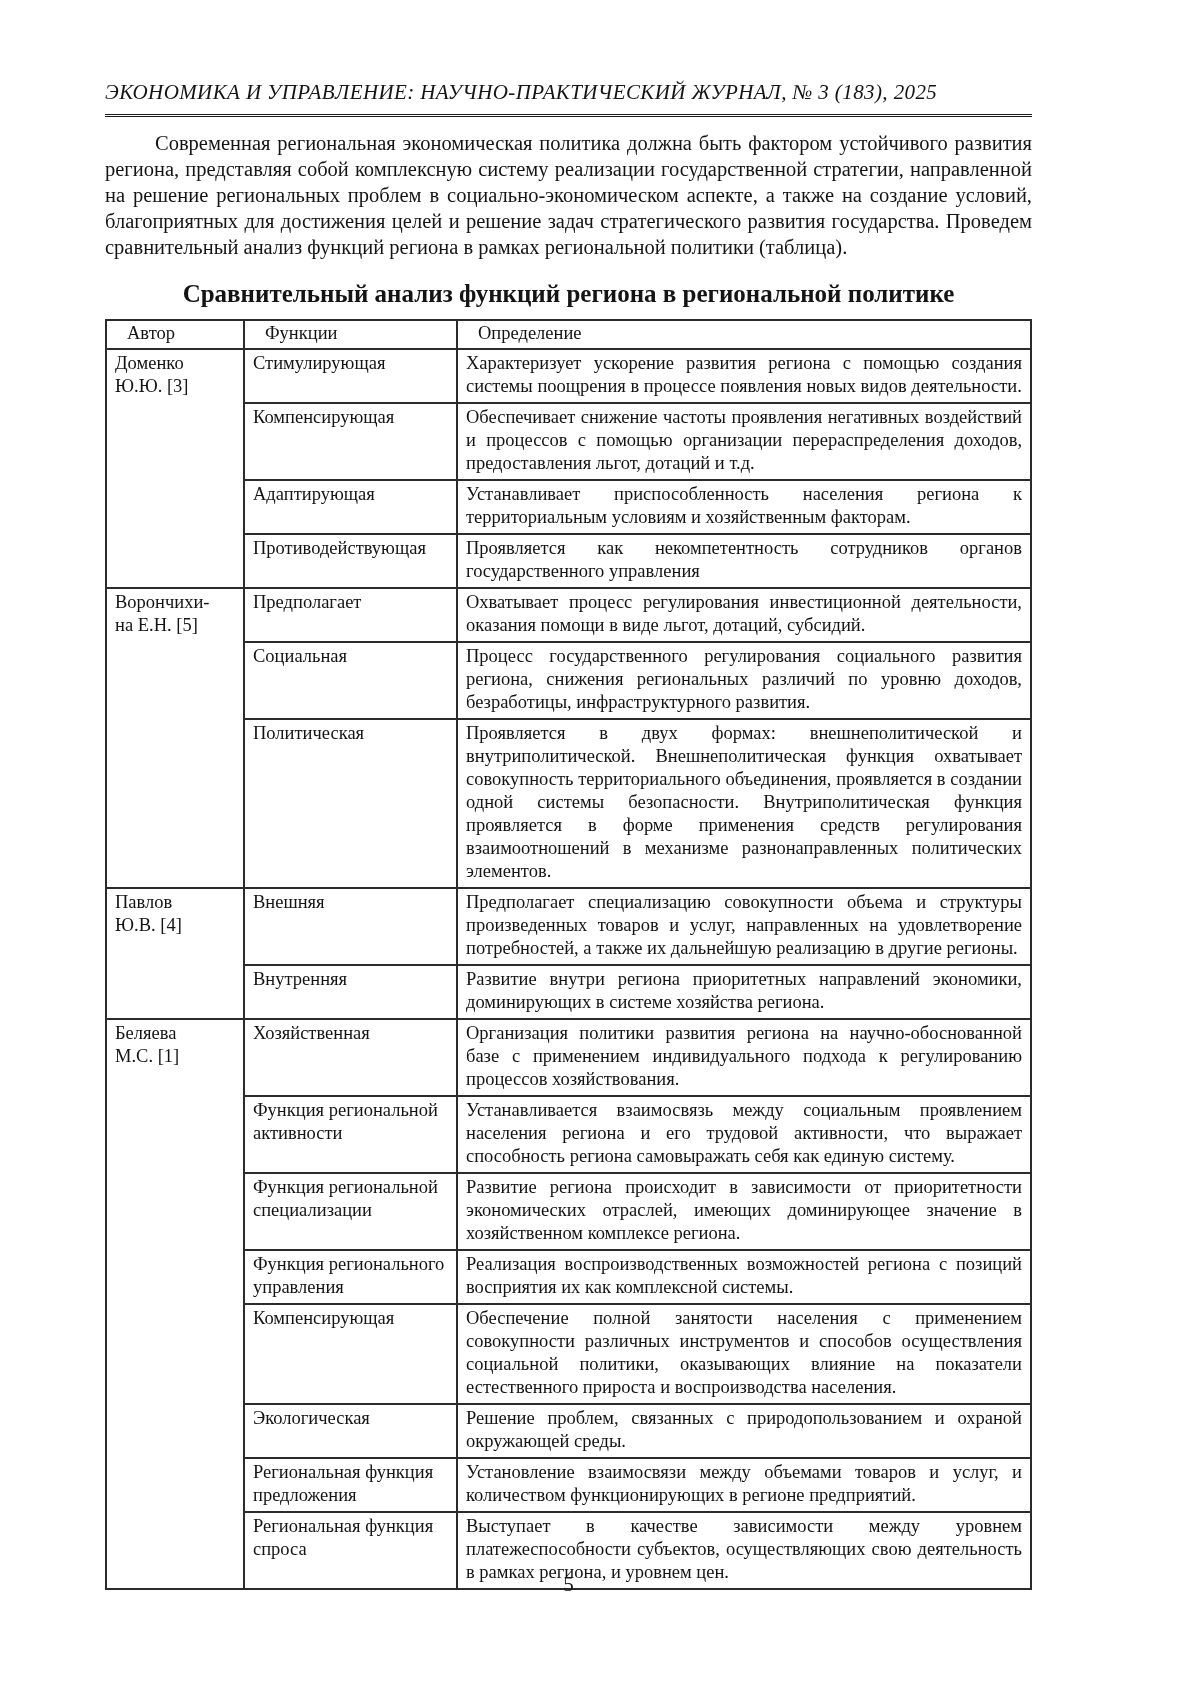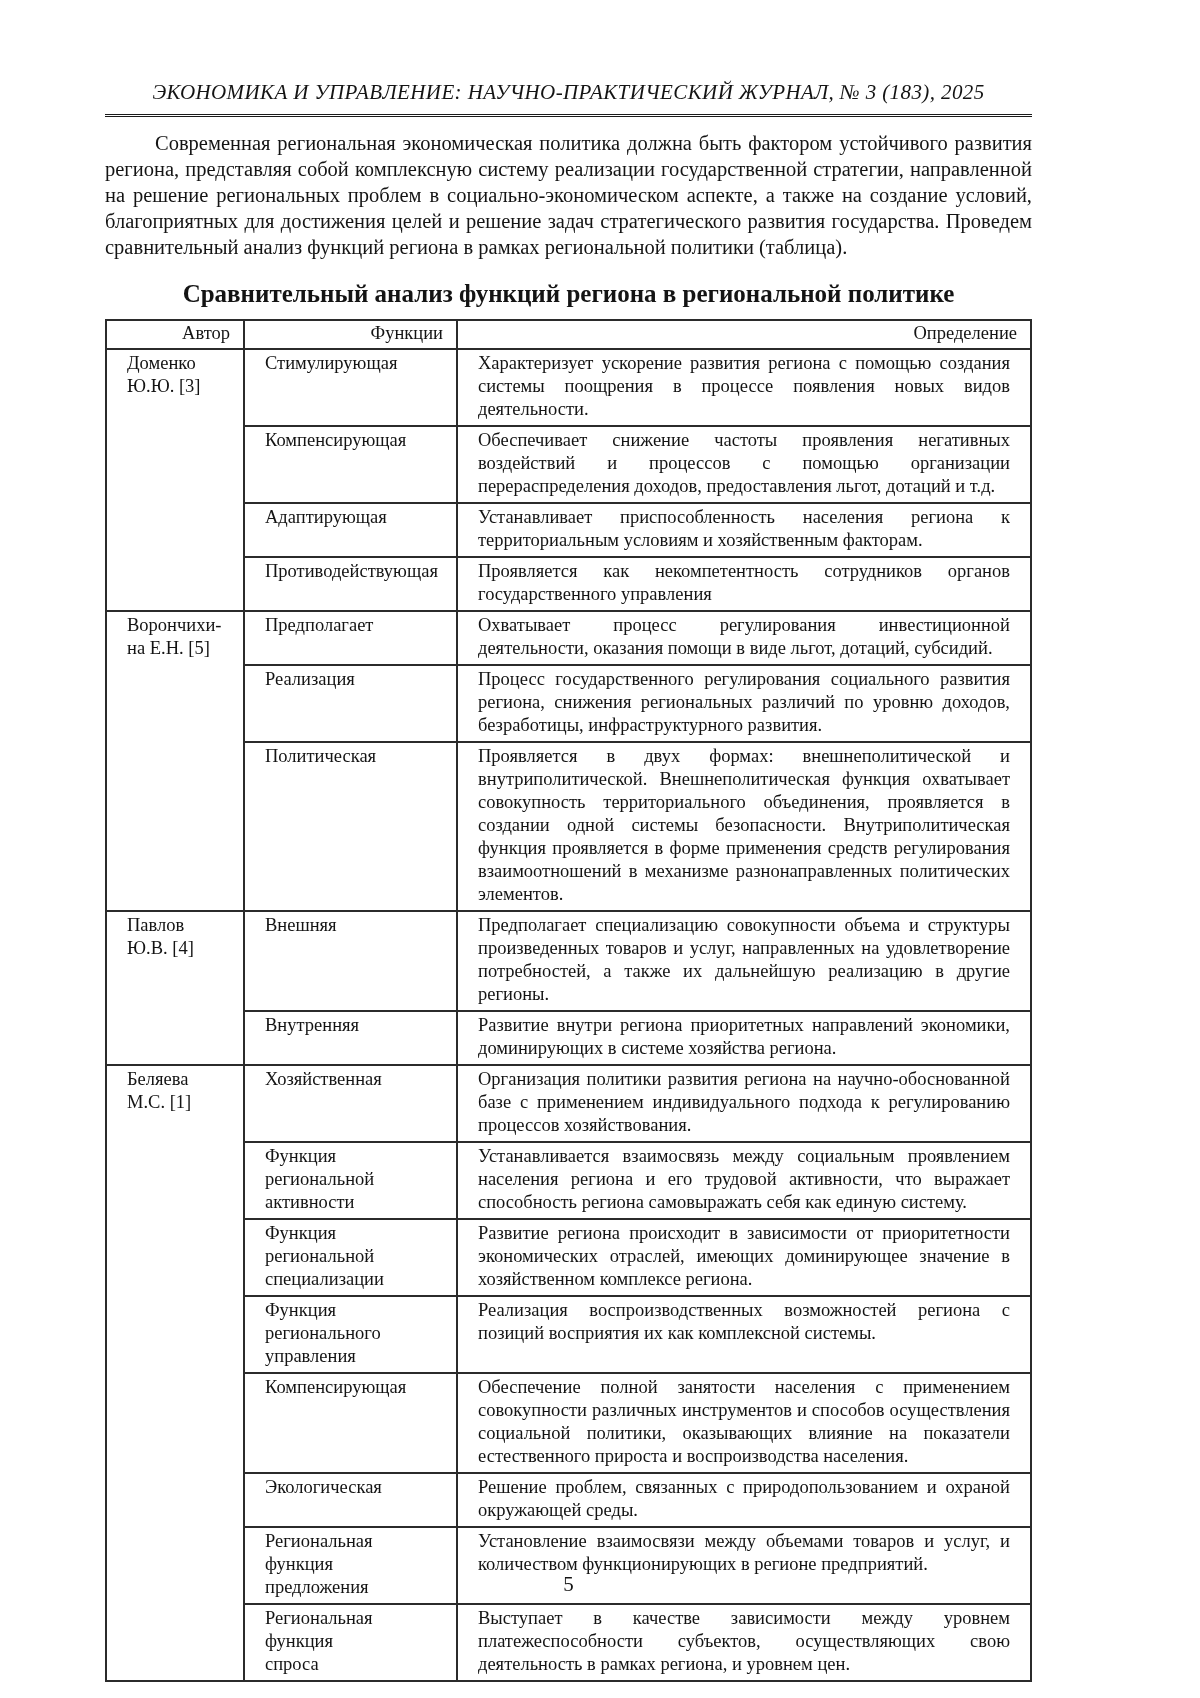--- a/index.html
+++ b/index.html
@@ -14,21 +14,20 @@
   }
   .page {
     position: absolute;
     left: 105px;
     top: 0;
     width: 927px;
     height: 1698px;
   }
   .running-head {
     margin-top: 80px;
-    text-align: center;
     font-style: italic;
     font-size: 21px;
     letter-spacing: 0.4px;
     padding-bottom: 9px;
     border-bottom: 3px double #1a1a1a;
     white-space: nowrap;
   }
   .section-heading {
     margin-top: 22px;
     text-align: center;
@@ -57,26 +56,26 @@
     line-height: 23px;
   }
   table.cmp col.c-author   { width: 138px; }
   table.cmp col.c-function { width: 213px; }
   table.cmp th, table.cmp td {
     border: 2px solid #2b2b2b;
     vertical-align: top;
   }
   table.cmp th {
     font-weight: normal;
-    text-align: right;
-    padding: 1px 13px 3px;
+    text-align: left;
+    padding: 1px 20px 3px;
     font-family: Liberation Serif, serif;
   }
   table.cmp td {
-    padding: 2px 20px 4px;
+    padding: 2px 8px 4px;
   }
   td.author-cell   { white-space: pre-line; padding-left: 10px; }
   td.function-cell { white-space: pre-line; }
   td.definition-cell { text-align: justify; }
   .page-number {
     position: absolute;
     left: 0;
     top: 1572px;
     width: 100%;
     text-align: center;
@@ -128,21 +127,21 @@
         <td class="definition-cell">Проявляется как некомпетентность сотрудников органов государственного управления</td>
       </tr>
 
       <tr>
         <td class="author-cell" rowspan="3">Ворончихи-
 на Е.Н. [5]</td>
         <td class="function-cell">Предполагает</td>
         <td class="definition-cell">Охватывает процесс регулирования инвестиционной деятельности, оказания помощи в виде льгот, дотаций, субсидий.</td>
       </tr>
       <tr>
-        <td class="function-cell">Реализация</td>
+        <td class="function-cell">Социальная</td>
         <td class="definition-cell">Процесс государственного регулирования социального развития региона, снижения региональных различий по уровню доходов, безработицы, инфраструктурного развития.</td>
       </tr>
       <tr>
         <td class="function-cell">Политическая</td>
         <td class="definition-cell">Проявляется в двух формах: внешнеполитической и внутриполитической. Внешнеполитическая функция охватывает совокупность территориального объединения, проявляется в создании одной системы безопасности. Внутриполитическая функция проявляется в форме применения средств регулирования взаимоотношений в механизме разнонаправленных политических элементов.</td>
       </tr>
 
       <tr>
         <td class="author-cell" rowspan="2">Павлов
 Ю.В. [4]</td>

